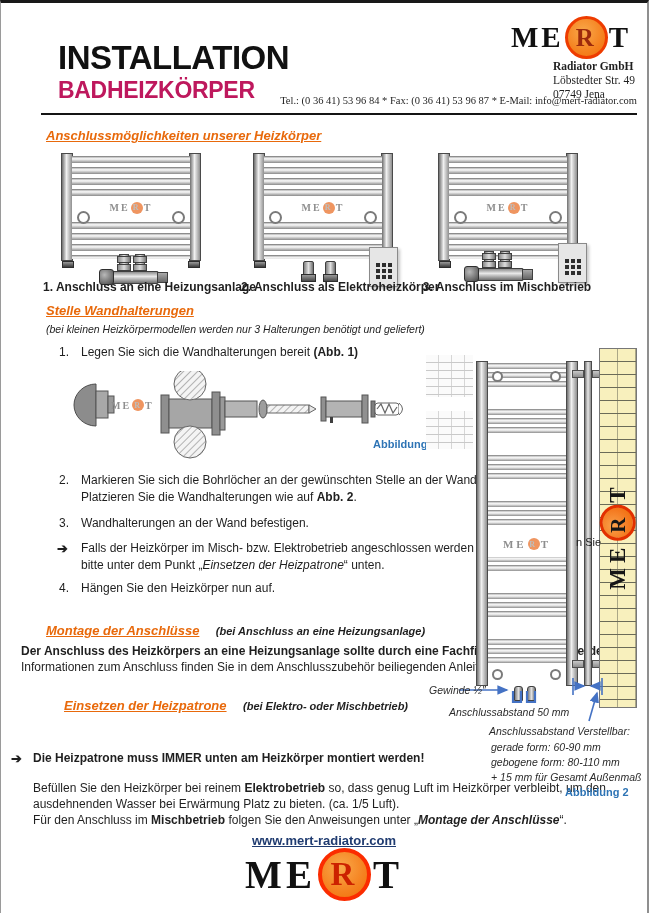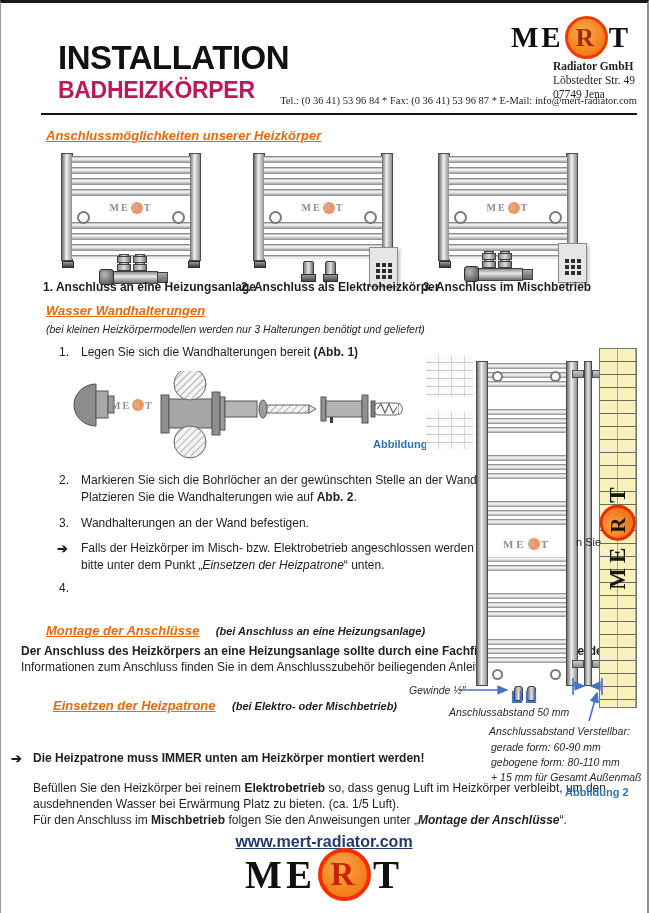--- a/index.html
+++ b/index.html
@@ -29,21 +29,21 @@
   
   .shead{font-size:13px;font-weight:700;font-style:italic;color:#E8690B;text-decoration:underline;}
   .ssuffix{font-size:11px;font-weight:700;font-style:italic;color:#1f1f1f;text-decoration:none;margin-left:12px;}
   .note{font-size:10.5px;font-style:italic;}
   .li{font-size:12px;}
   .cap{font-size:12px;font-weight:700;text-align:center;}
   .b{font-weight:700;} .i{font-style:italic;}
   .arrowico{font-size:13px;font-weight:700;}
   .bluelabel{font-size:11px;font-weight:700;color:#2E74B5;}
   .dim{font-size:10.5px;font-style:italic;color:#2b2b2b;}
-  .link{font-size:16px;font-weight:700;color:#1F3B70;text-decoration:underline;cursor:pointer;}
+  .link{font-size:13px;font-weight:700;color:#1F3B70;text-decoration:underline;cursor:pointer;}
 
   
   .rad{position:absolute;width:140px;height:140px;}
   .rail{position:absolute;top:0;width:12px;height:108px;background:linear-gradient(90deg,#6f6f6f,#f0f0f0 45%,#8f8f8f);border:1px solid #4a4a4a;box-sizing:border-box;}
   .rail.l{left:0;} .rail.r{right:0;}
   .rbody{position:absolute;left:11px;right:11px;top:3px;height:103px;
          background:repeating-linear-gradient(180deg,#6e6e6e 0,#e8e8e8 2px,#f7f7f7 3px,#8a8a8a 7px,#fff 7px,#fff 11px);}
   .rwin{position:absolute;left:11px;right:11px;top:44px;height:21px;background:#fff;display:flex;align-items:center;justify-content:center;}
   .rlogo{font-family:"Liberation Serif",serif;font-size:10px;font-weight:700;letter-spacing:2px;color:#8e8e8e;display:inline-flex;align-items:center;}
   .rlogo .rc{display:inline-flex;align-items:center;justify-content:center;width:12px;height:12px;border-radius:50%;background:#ef9560;color:#bdbdbd;font-size:8px;margin:0 1px;}
@@ -193,21 +193,21 @@
     </div>
     <div class="ebox" style="left:120px;top:90px">
         <div class="egrid"></div>
       </div>
   </div>
 
   <div class="abs cap" style="left:42px;top:277px;width:200px">1. Anschluss an eine Heizungsanlage</div>
   <div class="abs cap" style="left:240px;top:277px;width:172px">2. Anschluss als Elektroheizkörper</div>
   <div class="abs cap" style="left:406px;top:277px;width:200px">3. Anschluss im Mischbetrieb</div>
 
-  <div class="abs shead" style="left:45px;top:300px">Wasser Wandhalterungen</div>
+  <div class="abs shead" style="left:45px;top:300px">Stelle Wandhalterungen</div>
   <div class="abs note" style="left:45px;top:320px">(bei kleinen Heizkörpermodellen werden nur 3 Halterungen benötigt und geliefert)</div>
 
   <div class="abs li" style="left:58px;top:342px">1.</div>
   <div class="abs li" style="left:80px;top:342px"><span>Legen Sie sich die Wandhalterungen bereit </span><span class="b">(Abb. 1)</span></div>
 
   <svg class="abs" style="left:62px;top:368px" width="345" height="95" viewBox="0 0 345 95">
     <defs>
       <pattern id="hatch" width="5" height="5" patternUnits="userSpaceOnUse" patternTransform="rotate(45)">
         <rect width="5" height="5" fill="#f4f4f4"></rect>
         <line x1="0" y1="0" x2="0" y2="5" stroke="#8f8f8f" stroke-width="1.3"></line>
@@ -247,29 +247,30 @@
   <div class="abs li" style="left:80px;top:487px"><span>Platzieren Sie die Wandhalterungen wie auf </span><span class="b">Abb. 2</span><span>.</span></div>
 
   <div class="abs li" style="left:58px;top:513px">3.</div>
   <div class="abs li" style="left:80px;top:513px">Wandhalterungen an der Wand befestigen.</div>
 
   <div class="abs arrowico" style="left:56px;top:538px">➔</div>
   <div class="abs li" style="left:80px;top:538px">Falls der Heizkörper im Misch- bzw. Elektrobetrieb angeschlossen werden soll,</div>
   <div class="abs li" style="left:80px;top:555px"><span>bitte unter dem Punkt „</span><span class="i">Einsetzen der Heizpatrone</span><span>“ unten.</span></div>
 
   <div class="abs li" style="left:58px;top:578px">4.</div>
+  <div class="abs li" style="left:80px;top:578px">Hängen Sie den Heizkörper nun auf.</div>
 
   <div class="abs" style="left:45px;top:618px">
     <span class="shead">Montage der Anschlüsse</span>
     <span class="ssuffix">(bei Anschluss an eine Heizungsanlage)</span>
   </div>
   <div class="abs li b" style="left:20px;top:641px">Der Anschluss des Heizkörpers an eine Heizungsanlage sollte durch eine Fachfirma ausgeführt werden.</div>
   <div class="abs li" style="left:20px;top:657px">Informationen zum Anschluss finden Sie in dem Anschlusszubehör beiliegenden Anleitung.</div>
 
-  <div class="abs" style="left:52px;top:693px">
+  <div class="abs" style="left:63px;top:693px">
     <span class="shead">Einsetzen der Heizpatrone</span>
     <span class="ssuffix">(bei Elektro- oder Mischbetrieb)</span>
   </div>
 
   <div class="abs arrowico" style="left:10px;top:748px">➔</div>
   <div class="abs li b" style="left:32px;top:748px">Die Heizpatrone muss IMMER unten am Heizkörper montiert werden!</div>
 
   <div class="abs li" style="left:32px;top:778px"><span>Befüllen Sie den Heizkörper bei reinem </span><span class="b">Elektrobetrieb</span><span> so, dass genug Luft im Heizkörper verbleibt, um den</span></div>
   <div class="abs li" style="left:32px;top:794px">ausdehnenden Wasser bei Erwärmung Platz zu bieten. (ca. 1/5 Luft).</div>
   <div class="abs li" style="left:32px;top:810px"><span>Für den Anschluss im </span><span class="b">Mischbetrieb</span><span> folgen Sie den Anweisungen unter „</span><span class="b i">Montage der Anschlüsse</span><span>“.</span></div>
@@ -323,21 +324,21 @@
       <line x1="38" y1="17" x2="86" y2="17" stroke="#4472C4" stroke-width="1.6" marker-end="url(#ah)"></line>
       <path d="M92,18 v11 h8 v-11 M106,18 v11 h8 v-11" fill="none" stroke="#4472C4" stroke-width="2.2"></path>
       <line x1="152" y1="5" x2="152" y2="22" stroke="#4472C4" stroke-width="1.6"></line>
       <line x1="181" y1="5" x2="181" y2="22" stroke="#4472C4" stroke-width="1.6"></line>
       <line x1="156" y1="13" x2="163" y2="13" stroke="#4472C4" stroke-width="1.6" marker-end="url(#ah)"></line>
       <line x1="177" y1="13" x2="170" y2="13" stroke="#4472C4" stroke-width="1.6" marker-end="url(#ah)"></line>
       <line x1="168" y1="48" x2="176" y2="20" stroke="#4472C4" stroke-width="1.6" marker-end="url(#ah)"></line>
     </svg>
   </div>
 
-  <div class="abs dim" style="left:408px;top:681px">Gewinde ½″</div>
+  <div class="abs dim" style="left:428px;top:681px">Gewinde ½″</div>
   <div class="abs dim" style="left:448px;top:703px">Anschlussabstand 50 mm</div>
   <div class="abs dim" style="left:488px;top:722px">Anschlussabstand Verstellbar:</div>
   <div class="abs dim" style="left:490px;top:738px">gerade form: 60-90 mm</div>
   <div class="abs dim" style="left:490px;top:753px">gebogene form: 80-110 mm</div>
   <div class="abs dim" style="left:490px;top:768px">+ 15 mm für Gesamt Außenmaß</div>
   <div class="abs bluelabel" style="left:564px;top:783px">Abbildung 2</div>
 
   <div class="abs link" style="left:0;top:830px;width:646px;text-align:center">www.mert-radiator.com</div>
   <div class="abs" style="left:0;top:845px;width:646px;text-align:center">
     <span class="mlogo footlogo">

